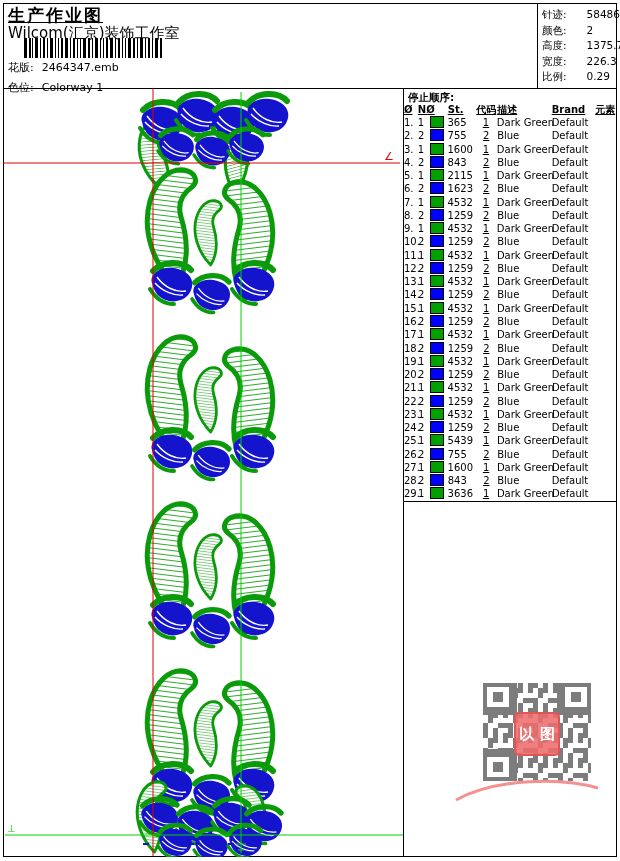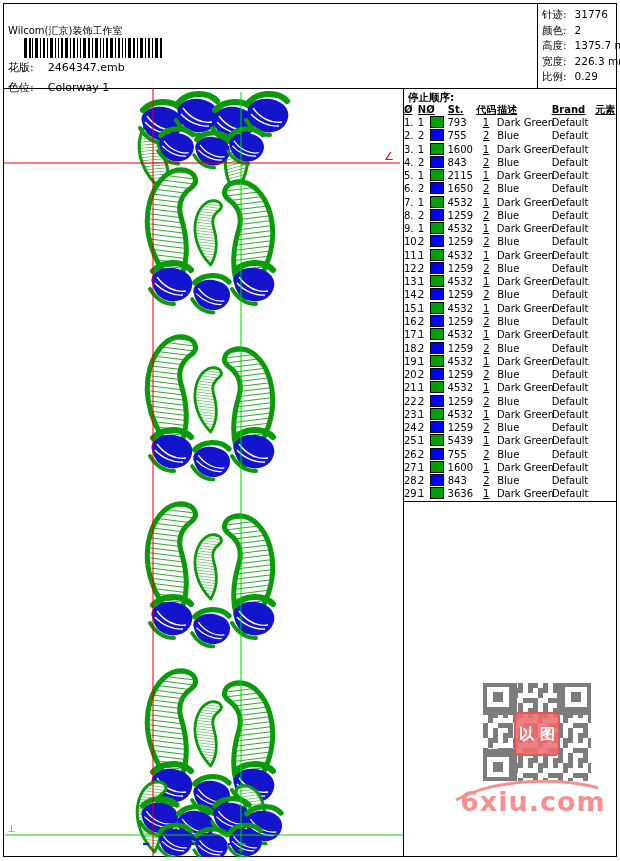--- a/index.html
+++ b/index.html
@@ -4,26 +4,26 @@
 <style>
   html,body{margin:0;padding:0;background:#fff;}
   .page{position:relative;width:620px;height:861px;background:#fff;
         font-family:"DejaVu Sans",sans-serif;color:#000;overflow:hidden;}
   .abs{position:absolute;}
   
   .frame{left:3px;top:3px;width:612px;height:852px;border:1px solid #000;}
   .vline,.hline{background:#000;}
   
   .title{left:8px;top:4px;font-size:17px;font-weight:bold;text-decoration:underline;letter-spacing:2px;}
-  .studio{left:8px;top:24px;font-size:10px;}
+  .studio{left:8px;top:24px;font-size:15px;}
   .fileline{font-size:11px;}
-  .lab{margin-right:14px;}
+  .lab{margin-right:8px;}
   
   .info{left:542px;top:7px;font-size:10.5px;line-height:15.5px;white-space:nowrap;}
-  .info .lab{margin-right:8px;}
+  .info .lab{margin-right:20px;}
   
   .seq-title{left:408px;top:91px;font-size:10.5px;font-weight:bold;}
   .seq{left:404px;top:104px;width:213px;font-size:10px;}
   .trow{display:flex;height:13.28px;line-height:13.28px;white-space:nowrap;}
   .thead{font-weight:bold;height:12px;line-height:11px;}
   .thead .c{text-decoration:underline;}
   .c{display:block;}
   .c.i{width:14px;}
   .c.n{width:12px;}
   .c.ch{width:18px;}
@@ -46,20 +46,21 @@
 <body>
 
 <div class="page">
 
   <div class="abs frame"></div>
   <div class="abs vline" style="left:537px;top:3px;width:1px;height:85px;"></div>
   <div class="abs hline" style="left:3px;top:88px;width:613px;height:1px;"></div>
   <div class="abs vline" style="left:403px;top:88px;width:1px;height:768px;"></div>
   <div class="abs hline" style="left:403px;top:501px;width:213px;height:1px;"></div>
 
+  <div class="abs title">生产作业图</div>
   <div class="abs studio">Wilcom(汇京)装饰工作室</div>
 
   <svg class="abs" style="left:24px;top:38px;" width="138" height="20">
     <g fill="#000">
       <rect x="0" width="3" height="20"></rect>
         <rect x="5" width="2" height="20"></rect>
         <rect x="8" width="1" height="20"></rect>
       <rect x="11" width="3" height="20"></rect>
         <rect x="16" width="1" height="20"></rect>
         <rect x="19" width="2" height="20"></rect>
@@ -99,21 +100,21 @@
 
   <div class="abs fileline" style="left:8px;top:60px;">
     <span class="lab">花版:</span><span>2464347.emb</span>
   </div>
   <div class="abs fileline" style="left:8px;top:80px;">
     <span class="lab">色位:</span><span>Colorway 1</span>
   </div>
 
   <div class="abs info">
 
-      <div><span class="lab">针迹:</span><span>31776</span></div>
+      <div><span class="lab">针迹:</span><span>58486</span></div>
 
       <div><span class="lab">颜色:</span><span>2</span></div>
 
       <div><span class="lab">高度:</span><span>1375.7 mm</span></div>
 
       <div><span class="lab">宽度:</span><span>226.3 mm</span></div>
 
       <div><span class="lab">比例:</span><span>0.29</span></div>
     </div>
 
@@ -128,21 +129,21 @@
       <span class="c de">描述</span>
       <span class="c br">Brand</span>
       <span class="c el">元素</span>
     </div>
     <div>
 
         <div class="trow">
           <span class="c i">1.</span>
           <span class="c n">1</span>
           <span class="c ch"><span class="chip" style="background: rgb(0, 160, 0);"></span></span>
-          <span class="c st">793</span>
+          <span class="c st">365</span>
           <span class="c co">1</span>
           <span class="c de">Dark Green</span>
           <span class="c br">Default</span>
           <span class="c el"></span>
         </div>
 
         <div class="trow">
           <span class="c i">2.</span>
           <span class="c n">2</span>
           <span class="c ch"><span class="chip" style="background: rgb(0, 0, 255);"></span></span>
@@ -183,21 +184,21 @@
           <span class="c co">1</span>
           <span class="c de">Dark Green</span>
           <span class="c br">Default</span>
           <span class="c el"></span>
         </div>
 
         <div class="trow">
           <span class="c i">6.</span>
           <span class="c n">2</span>
           <span class="c ch"><span class="chip" style="background: rgb(0, 0, 255);"></span></span>
-          <span class="c st">1650</span>
+          <span class="c st">1623</span>
           <span class="c co">2</span>
           <span class="c de">Blue</span>
           <span class="c br">Default</span>
           <span class="c el"></span>
         </div>
 
         <div class="trow">
           <span class="c i">7.</span>
           <span class="c n">1</span>
           <span class="c ch"><span class="chip" style="background: rgb(0, 160, 0);"></span></span>
@@ -580,15 +581,14 @@
     </svg>
     <div class="abs stamp">
       <span>以</span>
       <span>图</span>
     </div>
   </div>
 
   <svg class="abs swoosh" width="150" height="30">
     <path d="M4,28 C40,8 105,4 146,16" stroke="#f59090" stroke-width="3" fill="none"></path>
   </svg>
-  <div class="abs wm">6xiu.com</div>
 
 </div>
 
 </body></html>

